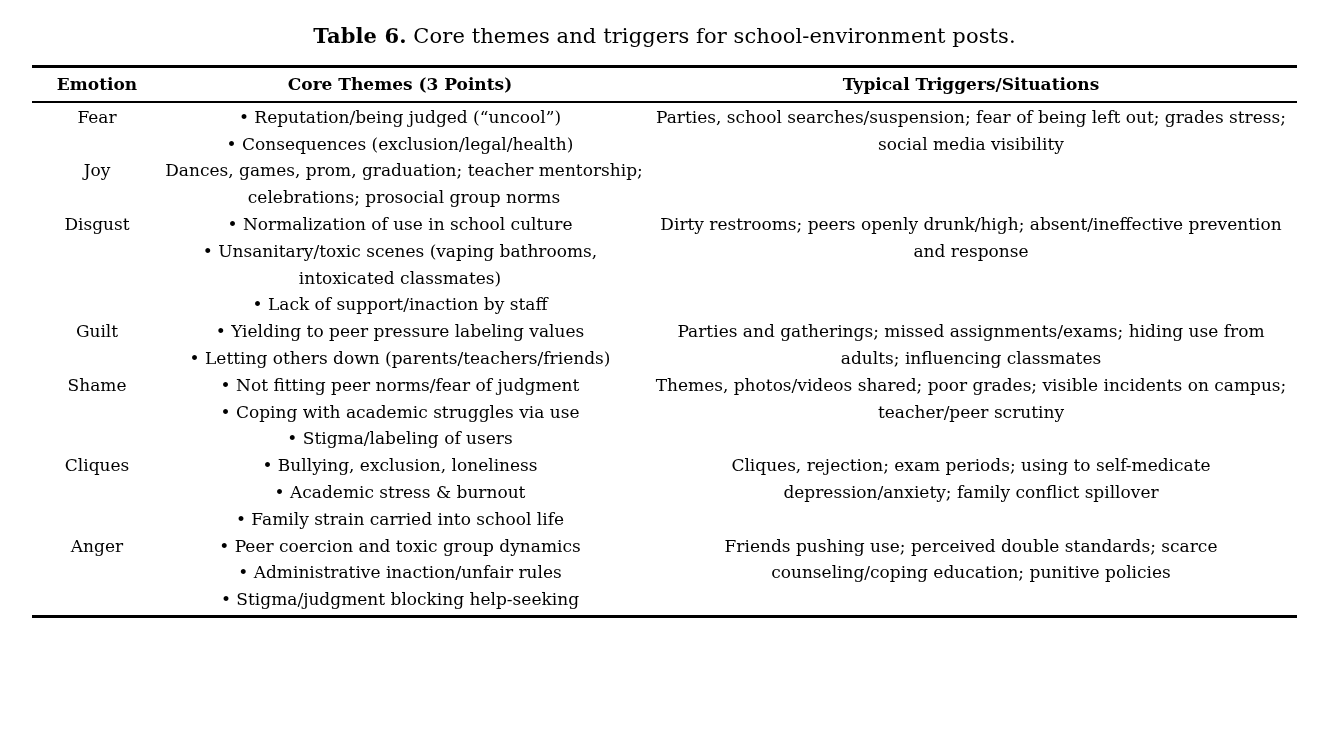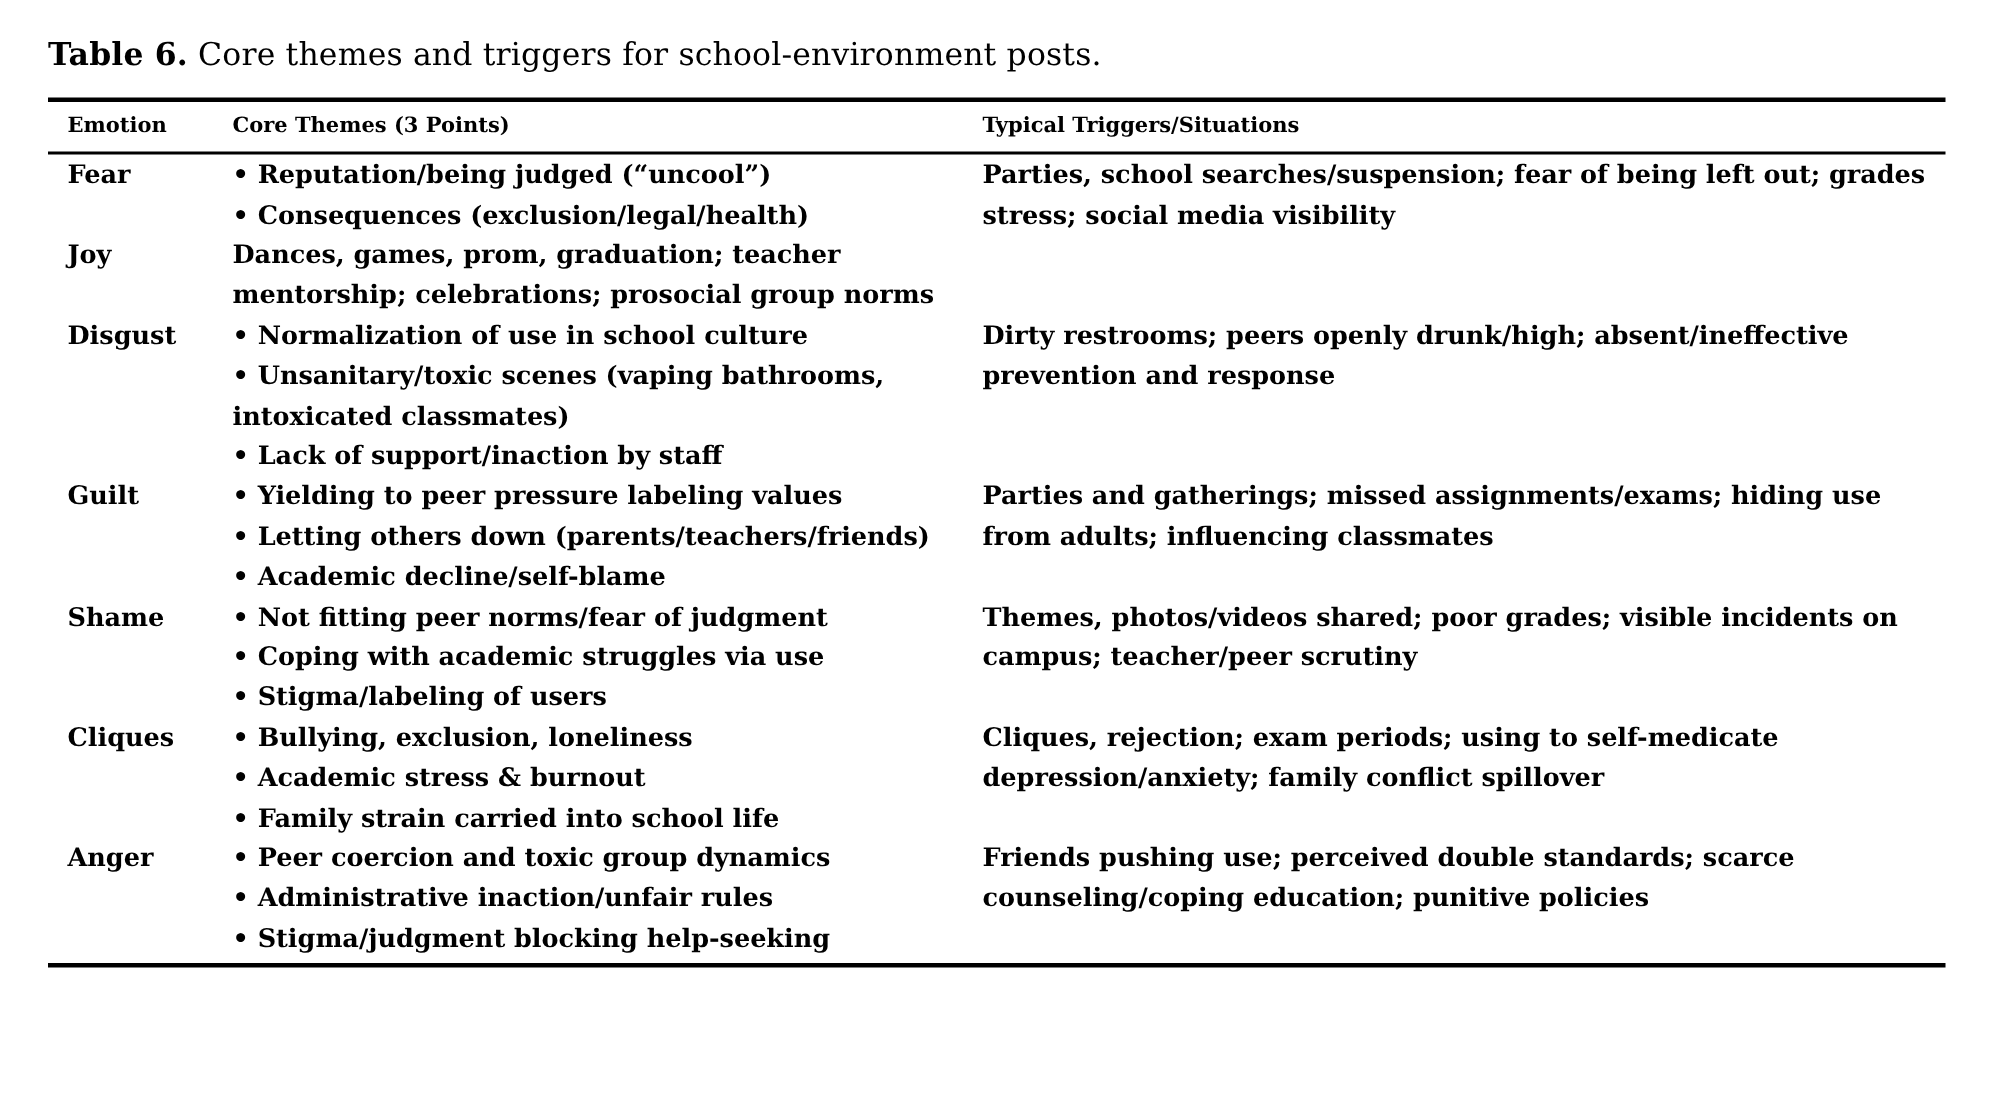--- a/index.html
+++ b/index.html
@@ -12,20 +12,21 @@
     height: 746px;
     font-family: "DejaVu Serif", "Liberation Serif", serif;
     color: #000000;
     overflow: hidden;
   }
   .page {
     box-sizing: border-box;
     width: 1329px;
     height: 708px;
     padding: 20px 32px 0 32px;
+    text-align: center;
   }
   .caption {
     font-size: 21px;
     line-height: 28px;
     margin: 2px 0 15px 0;
     letter-spacing: 0.1px;
   }
   .caption .caption-label {
     font-weight: bold;
   }
@@ -33,26 +34,25 @@
     border-top: 3px solid #000000;
     border-bottom: 3px solid #000000;
     font-size: 17px;
   }
   .tbl-header {
     display: grid;
     grid-template-columns: 110px 500px 1fr;
     padding: 3px 8px 3px 13px;
     border-bottom: 2px solid #000000;
     font-weight: bold;
-    font-size: 14px;
+    font-size: 17px;
     line-height: 26.8px;
   }
   .tbl-body {
     padding: 1px 0 2px 0;
-    font-weight: bold;
   }
   .tbl-row {
     display: grid;
     grid-template-columns: 110px 500px 1fr;
     padding-left: 13px;
     padding-right: 8px;
     align-items: start;
     line-height: 26.8px;
   }
   .cell-emotion {
@@ -105,21 +105,20 @@
             <div class="theme-line">• Unsanitary/toxic scenes (vaping bathrooms, intoxicated classmates)</div>
             <div class="theme-line">• Lack of support/inaction by staff</div>
           </div>
           <div class="cell-triggers">Dirty restrooms; peers openly drunk/high; absent/ineffective prevention and response</div>
         </div>
         <div class="tbl-row">
           <div class="cell-emotion">Guilt</div>
           <div class="cell-themes">
             <div class="theme-line">• Yielding to peer pressure labeling values</div>
             <div class="theme-line">• Letting others down (parents/teachers/friends)</div>
-            <div class="theme-line">• Academic decline/self-blame</div>
           </div>
           <div class="cell-triggers">Parties and gatherings; missed assignments/exams; hiding use from adults; influencing classmates</div>
         </div>
         <div class="tbl-row">
           <div class="cell-emotion">Shame</div>
           <div class="cell-themes">
             <div class="theme-line">• Not fitting peer norms/fear of judgment</div>
             <div class="theme-line">• Coping with academic struggles via use</div>
             <div class="theme-line">• Stigma/labeling of users</div>
           </div>

